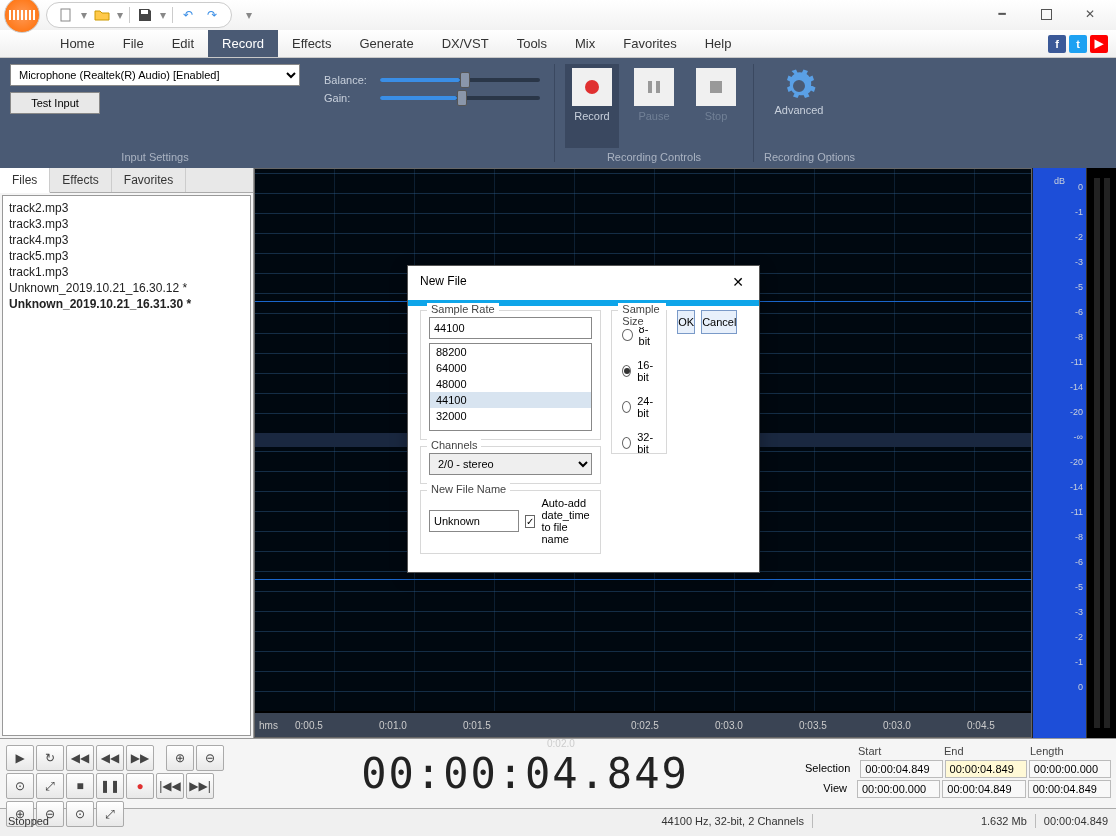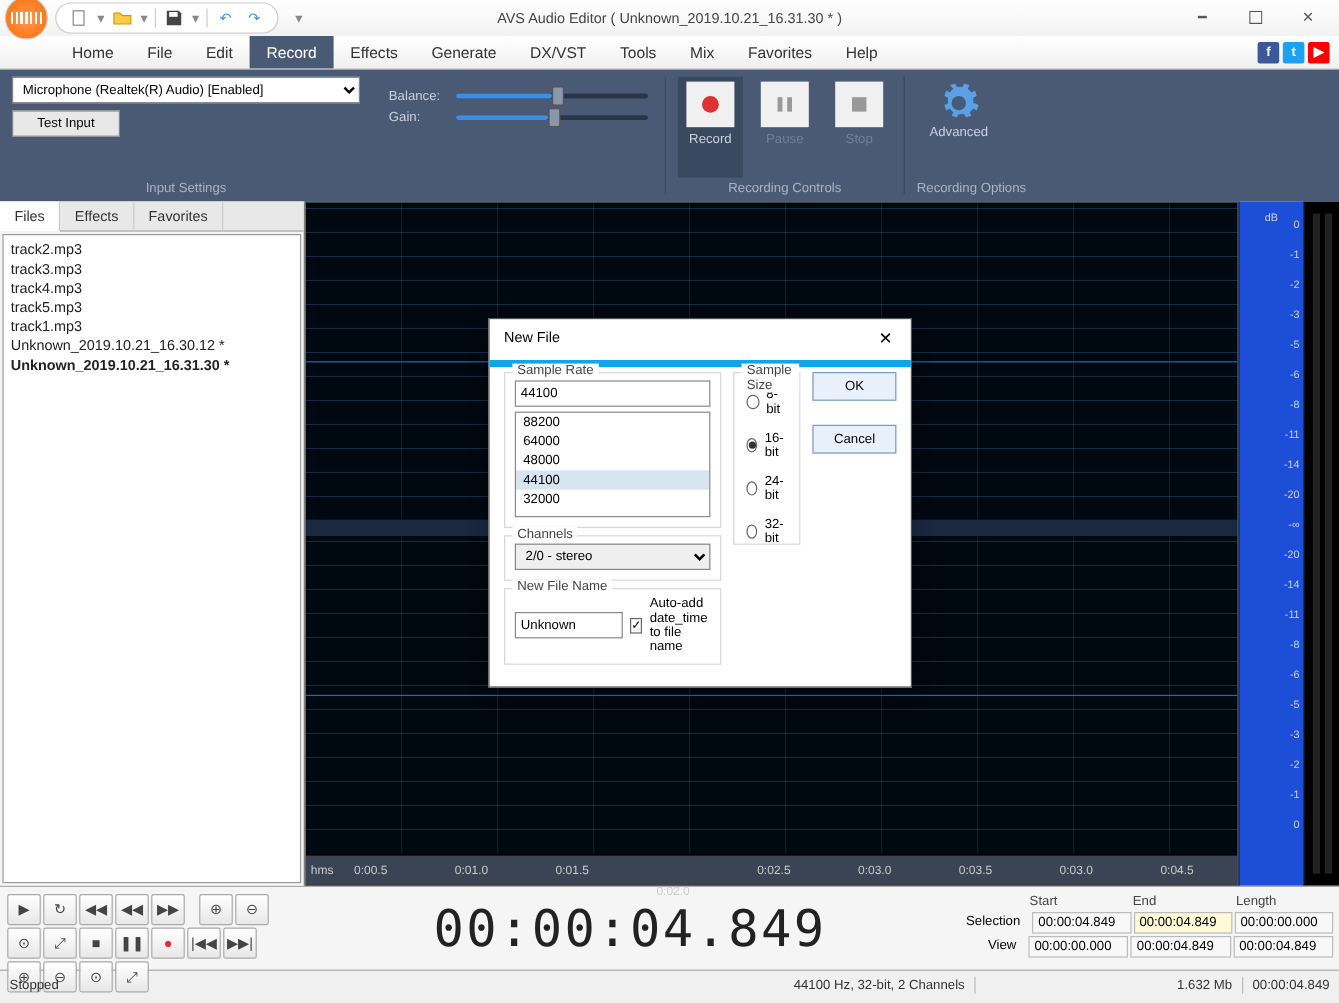--- a/index.html
+++ b/index.html
@@ -96,21 +96,21 @@
 .dlg-col{flex:1;}
 .fieldset{border:1px solid #d8d8d8;padding:6px 8px 8px;margin-bottom:6px;position:relative;}
 .fieldset-legend{position:absolute;top:-8px;left:6px;background:#fff;padding:0 4px;font-size:11px;color:#444;}
 .sr-input{width:100%;height:22px;border:1px solid #888;padding:0 4px;font-size:11px;margin-bottom:4px;}
 .sr-list{border:1px solid #888;height:88px;overflow-y:scroll;font-size:11px;}
 .sr-item{padding:2px 6px;cursor:pointer;}
 .sr-item.sel{background:#d8e4f0;}
 .radio-row{display:flex;align-items:center;gap:6px;padding:6px 2px;font-size:11px;}
 .radio-dot{width:12px;height:12px;border:1px solid #666;border-radius:50%;display:flex;align-items:center;justify-content:center;}
 .radio-dot.filled::after{content:"";width:6px;height:6px;border-radius:50%;background:#333;}
-.dlg-buttons{width:74px;display:flex;flex-direction:column;gap:20px;}
+.dlg-buttons{width:74px;display:flex;flex-direction:row;gap:6px;}
 .dlg-btn{height:24px;border:1px solid #7a9ac8;background:#e8f0fb;font-size:11px;cursor:pointer;}
 .ch-select{width:100%;height:22px;border:1px solid #888;font-size:11px;padding:0 4px;}
 .fn-row{display:flex;align-items:center;gap:6px;}
 .fn-input{width:90px;height:22px;border:1px solid #888;padding:0 4px;font-size:11px;}
 .chk{width:13px;height:13px;border:1px solid #666;display:flex;align-items:center;justify-content:center;font-size:10px;background:#fff;}
 
 svg{display:block;}
 </style>
 </head>
 <body>
@@ -136,21 +136,20 @@
           <path d="M1 1h10l2 2v10H1z" fill="#444"></path>
           <rect x="3" y="2" width="7" height="4" fill="#fff"></rect>
         </svg>
       </div>
     <div class="qat-btn" style="width:10px;color:#888;">▾</div>
     <div class="qat-sep"></div>
     <div class="qat-btn" style="color:#3a8ee6;">↶</div>
     <div class="qat-btn" style="color:#3a8ee6;">↷</div>
   </div>
   <div class="qat-btn" style="margin-left:6px;color:#888;">▾</div>
-  <div class="title-text">AVS Audio Editor  ( Unknown_2019.10.21_16.31.30 * )</div>
   <div class="win-controls">
     <div class="win-btn">━</div>
     <div class="win-btn">
         <svg width="11" height="11">
           <rect x="0.5" y="0.5" width="10" height="10" fill="none" stroke="#555"></rect>
         </svg>
       </div>
     <div class="win-btn">✕</div>
   </div>
 </div>

